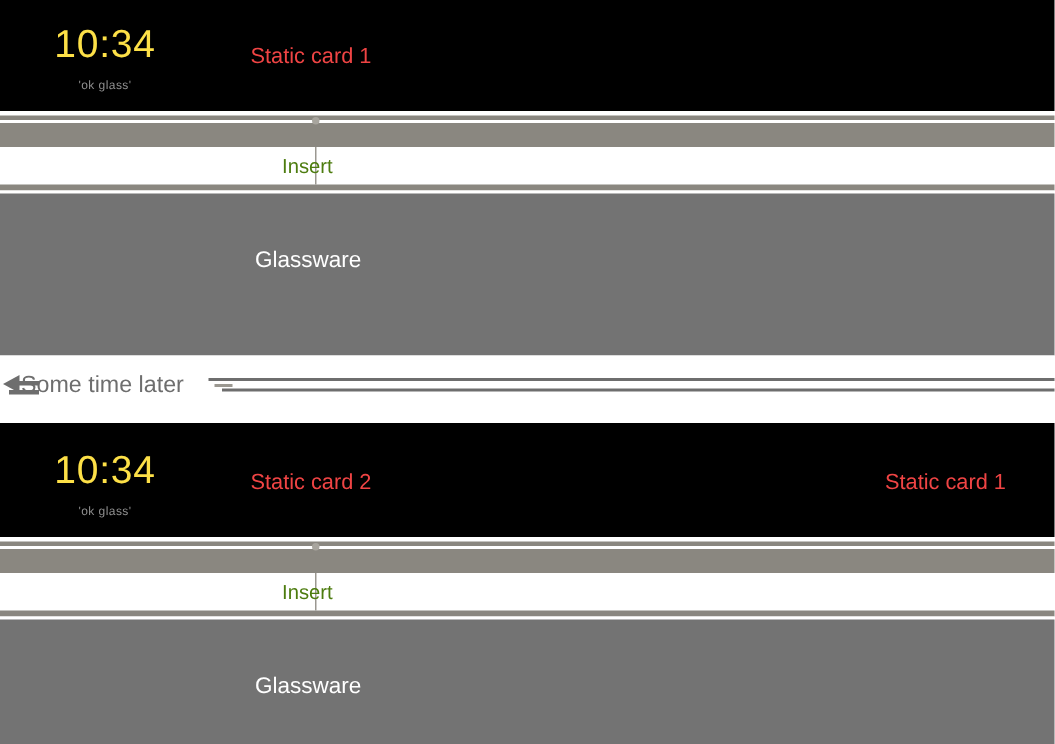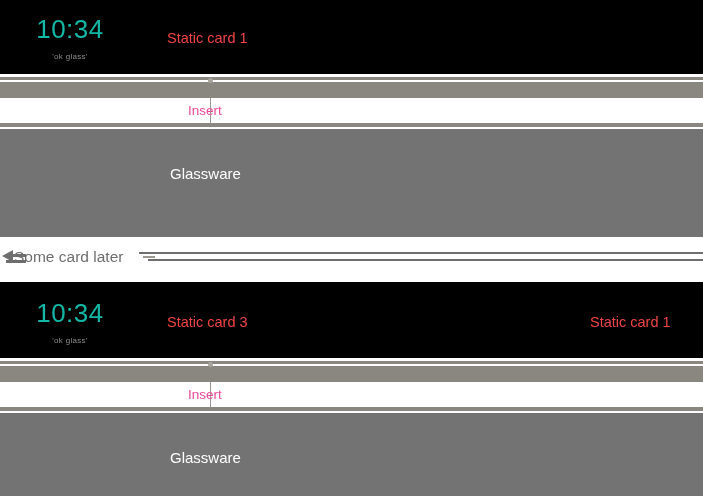--- a/index.html
+++ b/index.html
@@ -33,21 +33,21 @@
   .clock-block {
     position: absolute;
     left: 0;
     top: 0;
     width: 140px;
     text-align: center;
   }
   .clock-time {
     font-family: "Liberation Sans", sans-serif;
     font-weight: 300;
-    color: #14b8a6;
+    color: #fde047;
     letter-spacing: 0.5px;
   }
   .clock-hint {
     font-family: "Liberation Sans", sans-serif;
     color: #8f8f8f;
     letter-spacing: 0.3px;
   }
   .card-label {
     position: absolute;
     color: #ef4444;
@@ -86,21 +86,21 @@
   .insert-strip {
     background: #ffffff;
   }
   .insert-vline {
     position: absolute;
     width: 1px;
     background: #9b9891;
   }
   .insert-label {
     position: absolute;
-    color: #ec4899;
+    color: #4d7c0f;
     font-size: 13.5px;
     white-space: nowrap;
     text-align: right;
   }
   .insert-node {
     position: absolute;
     width: 5px;
     height: 5px;
     border-radius: 50%;
     background: #a8a59e;
@@ -167,35 +167,35 @@
 <div class="band glassware-band" style="top:129px; height:108px;">
   <div class="glassware-label" style="left:170px; top:36px;">Glassware</div>
 </div>
 
 <div class="band sep-band" style="top:237px; height:45px;">
 
   <div class="sep-arrow" style="left:2px; top:13px;"></div>
   <div class="sep-arrow-stem" style="left:12px; top:17px; width:14px; height:3px;"></div>
   <div class="sep-arrow-stem" style="left:6px; top:23px; width:20px; height:3px;"></div>
 
-  <div class="sep-label" style="left:14px; top:11px;">Some card later</div>
+  <div class="sep-label" style="left:14px; top:11px;">Some time later</div>
 
   <div class="sep-rule" style="left:139px; top:15px; width:564px; height:2px;"></div>
   <div class="sep-rule" style="left:148px; top:22px; width:555px; height:2px;"></div>
   <div class="sep-rule-thin" style="left:143px; top:19px; width:12px; height:2px;"></div>
 </div>
 
 <div class="band glass-card" style="top:282px; height:76px;">
 
   <div class="clock-block" style="top:16px;">
     <div class="clock-time" style="font-size:26px; line-height:30px;">10:34</div>
     <div class="clock-hint" style="font-size:8px; margin-top:8px;">'ok glass'</div>
   </div>
 
-  <div class="card-label" style="left:167px; top:32px;">Static card 3</div>
+  <div class="card-label" style="left:167px; top:32px;">Static card 2</div>
 
   <div class="card-label" style="left:590px; top:32px;">Static card 1</div>
 </div>
 
 <div class="white-gap" style="top:358px; height:3px;"></div>
 <div class="grey-bar" style="top:361px; height:3px;"></div>
 <div class="white-gap" style="top:364px; height:2px;"></div>
 <div class="grey-bar" style="top:366px; height:16px;"></div>
 
 <div class="band insert-strip" style="top:382px; height:25px;">

